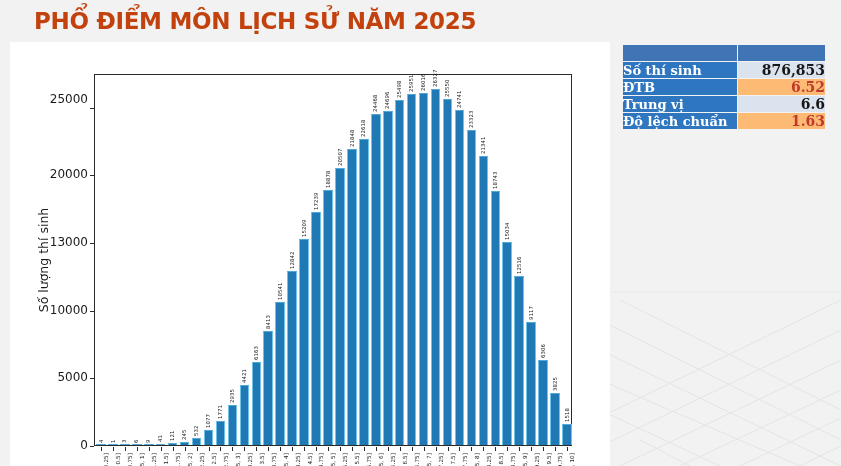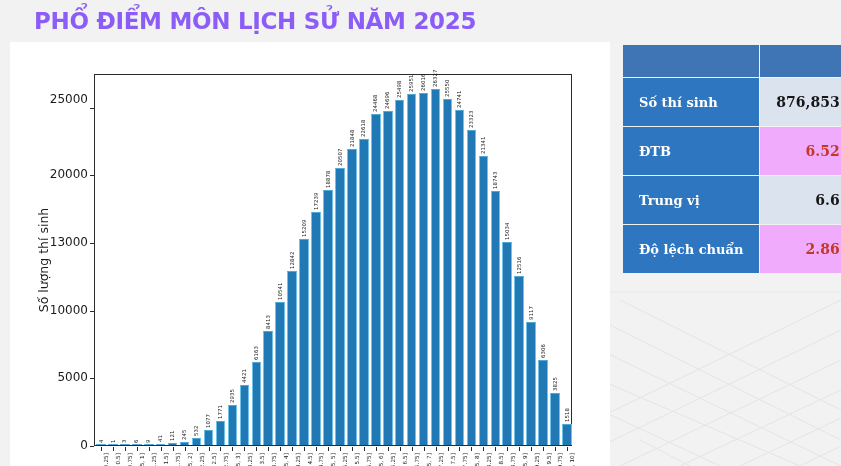--- a/index.html
+++ b/index.html
@@ -12,21 +12,21 @@
 
   
   #bg-grid { position: absolute; inset: 0; z-index: 0; pointer-events: none; }
 
   #page-title {
     position: absolute;
     left: 34px; top: 8px;
     font-size: 23px;
     font-weight: 700;
     letter-spacing: -0.3px;
-    color: #8b5cf6;
+    color: #c2410c;
     z-index: 5;
     white-space: nowrap;
   }
 
   
   #chart-panel {
     position: absolute;
     left: 10px; top: 42px;
     width: 600px; height: 424px;
     background: #ffffff;
@@ -111,40 +111,40 @@
   
   #stats-table {
     position: absolute;
     left: 622px; top: 44px;
     width: 204px;
     z-index: 4;
     border-collapse: separate;
     border-spacing: 1px;
     font-family: "DejaVu Serif", serif;
   }
-  #stats-table td { padding: 16px; }
+  #stats-table td { padding: 0; }
   .hdr-cell { height: 16px; background: #3f74b5; }
   .lbl-cell {
     background: #2e76c0;
     color: #ffffff;
     font-weight: 700;
     font-size: 13px;
     padding: 3px 5px 4px 5px;
     white-space: nowrap;
     width: 114px;
   }
   .val-cell {
     font-weight: 700;
     font-size: 14px;
     text-align: right;
     padding: 3px 8px 4px 4px;
     white-space: nowrap;
   }
   .val-even { background: #dbe3ef; }
-  .val-odd  { background: #f0abfc; margin-top: 31px; }
+  .val-odd  { background: #fdba74; margin-top: 31px; }
 </style>
 </head>
 <body>
 
 <svg id="bg-grid" width="841" height="466" viewBox="0 0 841 466" aria-hidden="true">
   <defs>
     <linearGradient id="fadeg" x1="0" y1="0" x2="0" y2="1">
       <stop offset="0%" stop-color="#ffffff" stop-opacity="0"></stop>
       <stop offset="100%" stop-color="#ffffff" stop-opacity="0"></stop>
     </linearGradient>
@@ -366,16 +366,16 @@
       <tr>
         <td class="lbl-cell">ĐTB</td>
         <td class="val-cell val-odd" style="color: rgb(192, 57, 43);">6.52</td>
       </tr>
       <tr>
         <td class="lbl-cell">Trung vị</td>
         <td class="val-cell val-even" style="color: rgb(23, 23, 23);">6.6</td>
       </tr>
       <tr>
         <td class="lbl-cell">Độ lệch chuẩn</td>
-        <td class="val-cell val-odd" style="color: rgb(192, 57, 43);">2.86</td>
+        <td class="val-cell val-odd" style="color: rgb(192, 57, 43);">1.63</td>
       </tr>
     </tbody>
 </table>
 
 </body></html>

